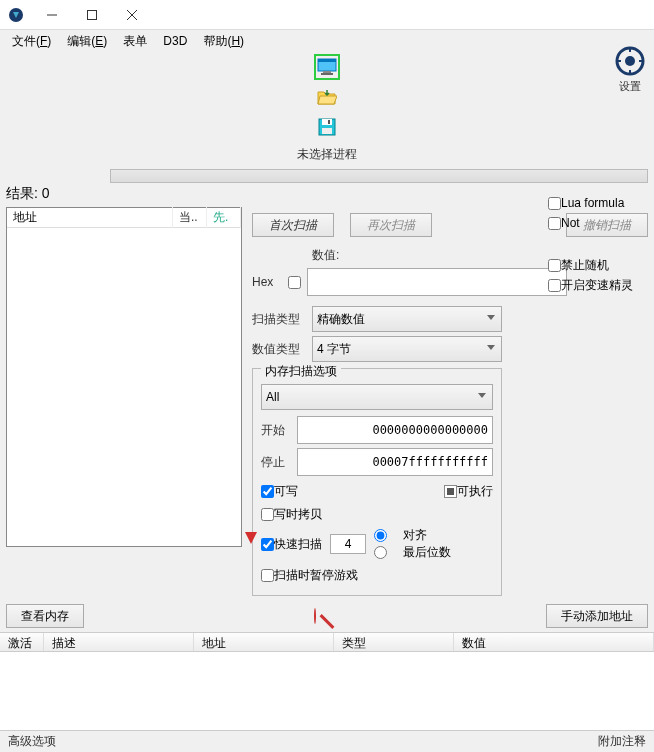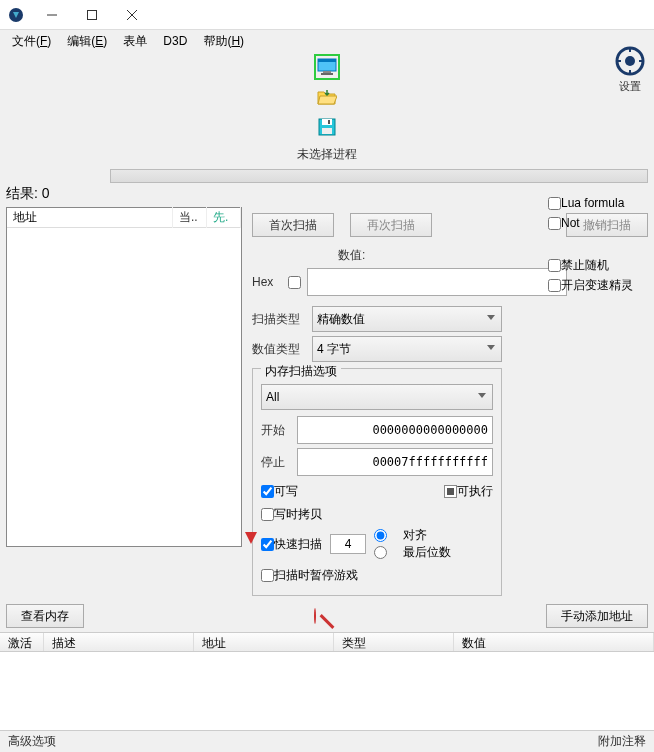--- a/index.html
+++ b/index.html
@@ -40,21 +40,21 @@
 .left-list .list-header .col { padding: 2px 6px; border-right: 1px solid #eee; }
 .left-list .list-header .col.addr { flex: 1; }
 .left-list .list-header .col.cur { width: 34px; color: #333; }
 .left-list .list-header .col.prev { width: 34px; color: #2a8; }
 
 .arrow-down { position: absolute; right: -18px; bottom: 0; width: 16px; height: 16px; }
 
 
 .right-panel { flex: 1; padding-top: 6px; }
 .btn-row { display: flex; gap: 16px; margin-bottom: 10px; }
-.scan-btn { width: 82px; height: 24px; background: linear-gradient(#f6f6f6,#e6e6e6); border: 1px solid #aaa; color: #888; cursor: pointer; }
+.scan-btn { width: 82px; height: 24px; background: linear-gradient(#f6f6f6,#e6e6e6); border: 1px solid #aaa; color: #888; cursor: pointer; font-style: italic; }
 .scan-btn.enabled { color: #333; }
 .spacer-flex { flex: 1; }
 
 .field-row { display: flex; align-items: center; gap: 6px; margin: 4px 0; }
 .field-row label { color: #333; min-width: 54px; }
 .field-row .lbl-short { min-width: 30px; }
 .txt-input { flex: 1; height: 28px; border: 1px solid #aaa; background: #fff; padding: 0 4px; }
 
 .select-box { flex: 1; height: 26px; border: 1px solid #aaa; background: linear-gradient(#f6f6f6,#e6e6e6); padding: 0 4px; display: flex; align-items: center; position: relative; cursor: pointer; }
 .select-box::after { content: ""; position: absolute; right: 6px; top: 8px; border-left: 4px solid transparent; border-right: 4px solid transparent; border-top: 5px solid #666; }
@@ -89,21 +89,21 @@
 .table-header .th { padding: 2px 8px; border-right: 1px solid #ddd; }
 .table-body { height: 230px; background: #fff; border-bottom: 1px solid #ccc; }
 
 
 .bottom-bar { position: absolute; bottom: 0; left: 0; right: 0; height: 22px; background: #f0f0f0; border-top: 1px solid #ccc; display: flex; align-items: center; padding: 0 8px; }
 .bottom-bar .link { color: #333; cursor: pointer; }
 .bottom-bar .spacer { flex: 1; }
 
 .small-num-input { width: 36px; height: 20px; border: 1px solid #aaa; text-align: center; background: #fff; }
 
-.value-label-row { margin-left: 86px; margin-bottom: 4px; color: #333; }
+.value-label-row { margin-left: 60px; margin-bottom: 4px; color: #333; }
 </style>
 </head>
 <body>
 
 <div class="titlebar">
   <span class="app-icon">
     <svg width="16" height="16" viewBox="0 0 16 16">
         <circle cx="8" cy="8" r="7" fill="#1a3a6a"></circle>
         <path d="M5 5 L11 5 L8 11 Z" fill="#4ac"></path>
       </svg>

